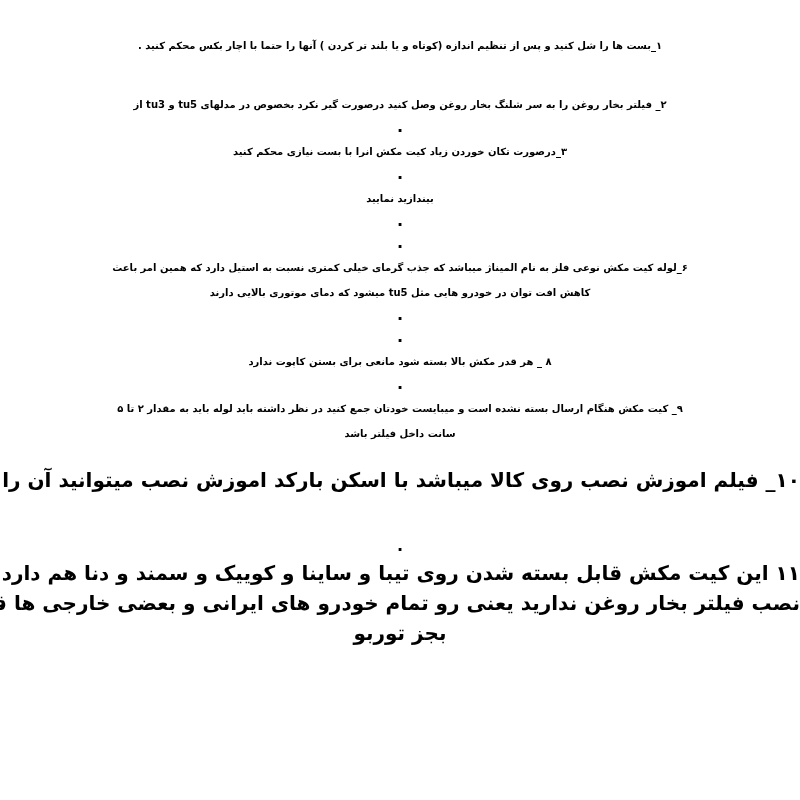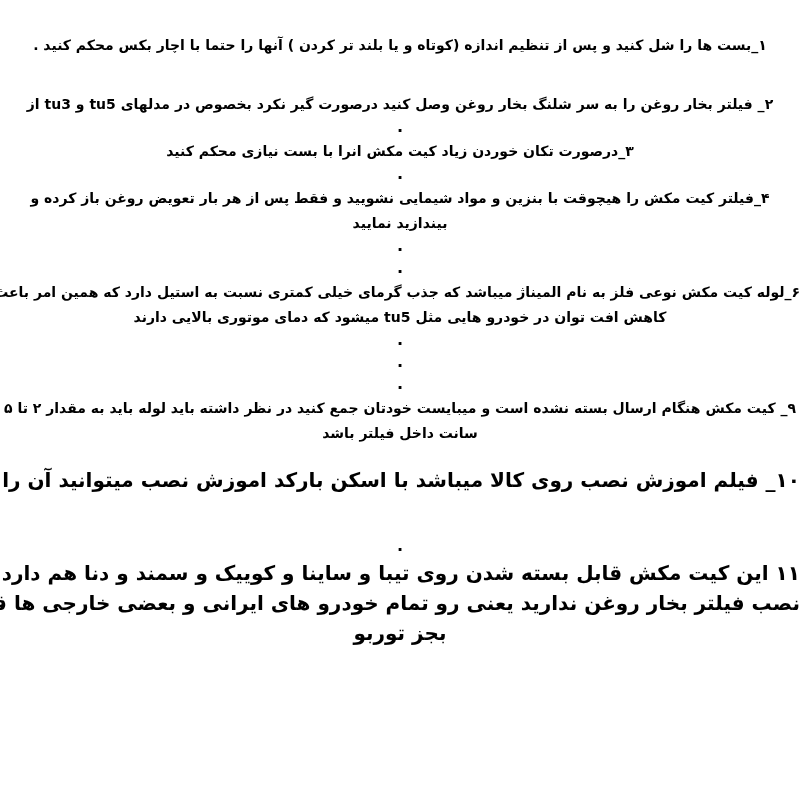--- a/index.html
+++ b/index.html
@@ -13,21 +13,21 @@
   }
   .page {
     width: 800px;
     height: 800px;
     padding-top: 33px;
     direction: rtl;
     text-align: center;
   }
   .item { margin: 0; }
   .line {
-    font-size: 14px;
+    font-size: 10px;
     line-height: 25px;
     white-space: nowrap;
   }
   .item.large .line {
     font-size: 20px;
     line-height: 30px;
   }
   .sep {
     height: 22px;
     line-height: 20px;
@@ -53,41 +53,43 @@
 
   <div class="sep">.</div>
 
   <section class="item">
     <div class="line">۳_درصورت تکان خوردن زیاد کیت مکش انرا با بست نیازی محکم کنید</div>
   </section>
 
   <div class="sep">.</div>
 
   <section class="item">
-    <div class="line">۴_فیلتر کیت مکش را هیچوقت با بنزین و مواد شیمایی نشویید و فقط پس از هر بار تعویض روغن باز کرده و</div>
     <div class="line">بیندازید نمایید</div>
   </section>
 
   <div class="sep">.</div>
 
 
   <div class="sep">.</div>
 
   <section class="item">
     <div class="line">۶_لوله کیت مکش نوعی فلز به نام المیناژ میباشد که جذب گرمای خیلی کمتری نسبت به استیل دارد که همین امر باعث</div>
     <div class="line">کاهش افت توان در خودرو هایی مثل tu5 میشود که دمای موتوری بالایی دارند</div>
   </section>
 
   <div class="sep">.</div>
 
   <section class="item">
   </section>
 
   <div class="sep">.</div>
 
+  <section class="item">
+    <div class="line">۸ _ هر قدر مکش بالا بسته شود مانعی برای بستن کاپوت ندارد</div>
+  </section>
 
   <div class="sep">.</div>
 
   <section class="item">
     <div class="line">۹_ کیت مکش هنگام ارسال بسته نشده است و میبایست خودتان جمع کنید در نظر داشته باید لوله باید به مقدار ۲ تا ۵</div>
     <div class="line">سانت داخل فیلتر باشد</div>
   </section>
 
   <section class="item large mt-item10">
     <div class="line">۱۰_ فیلم اموزش نصب روی کالا میباشد با اسکن بارکد اموزش نصب میتوانید آن را ببینید</div>

